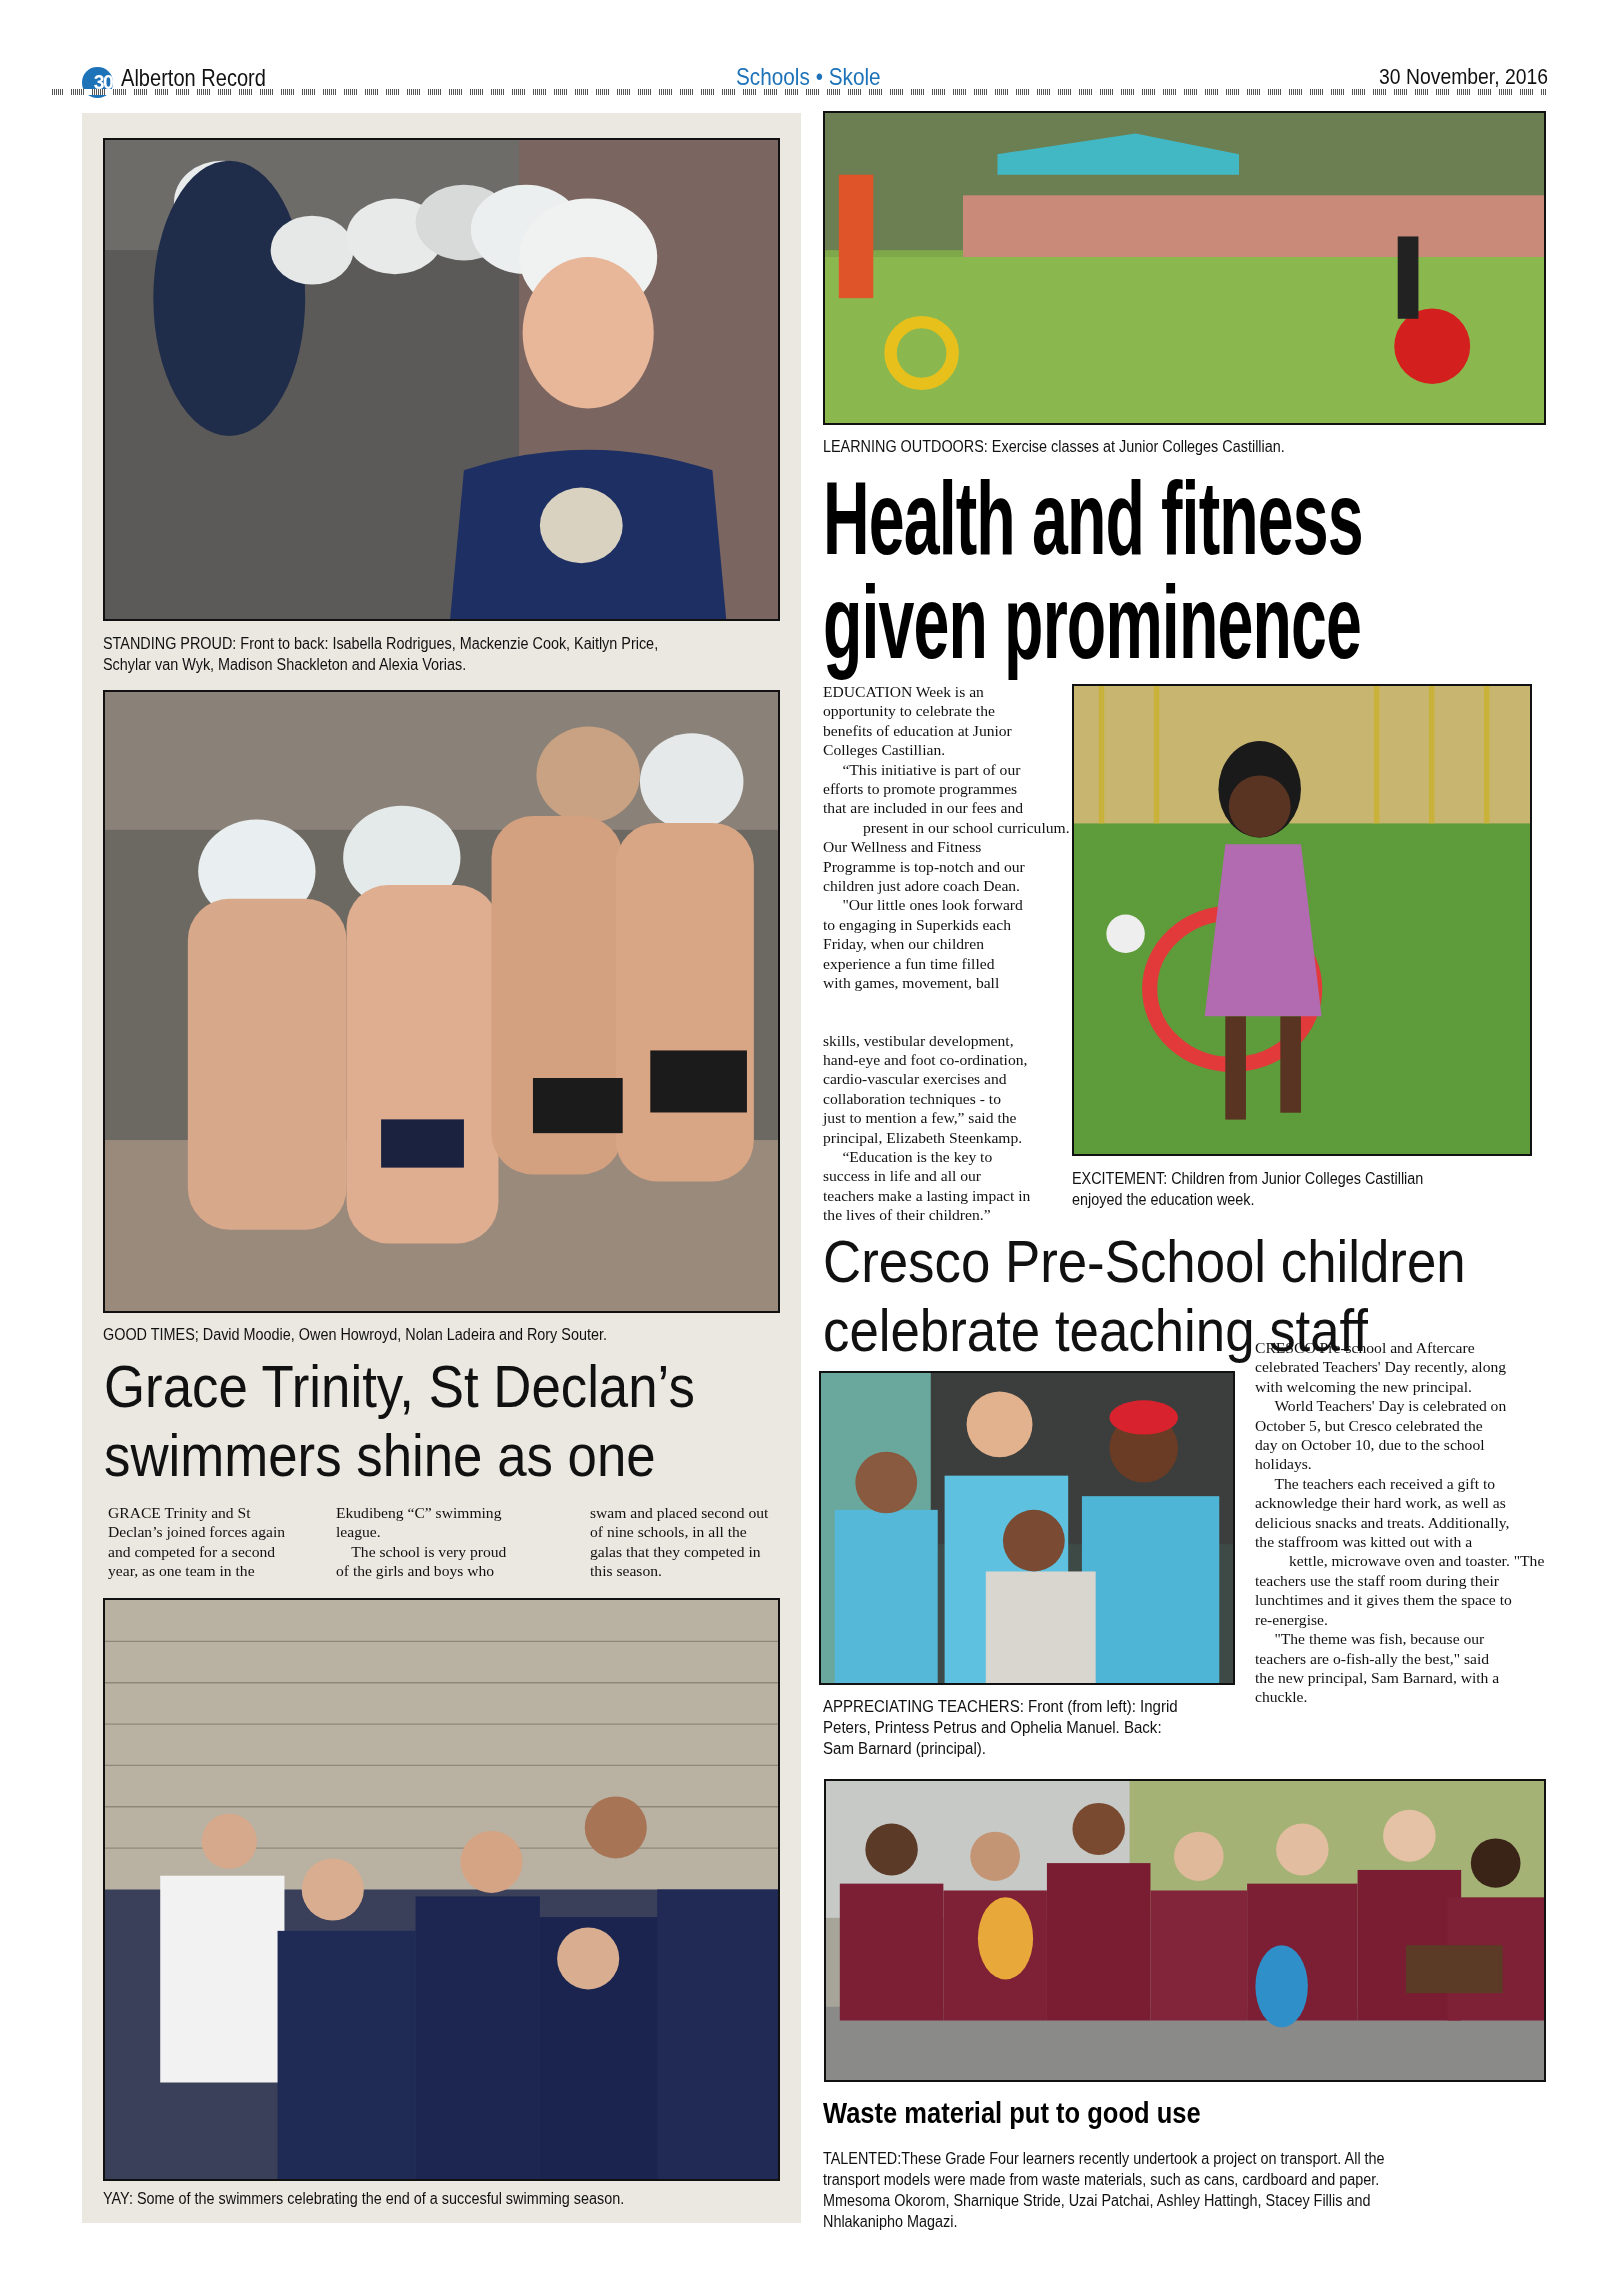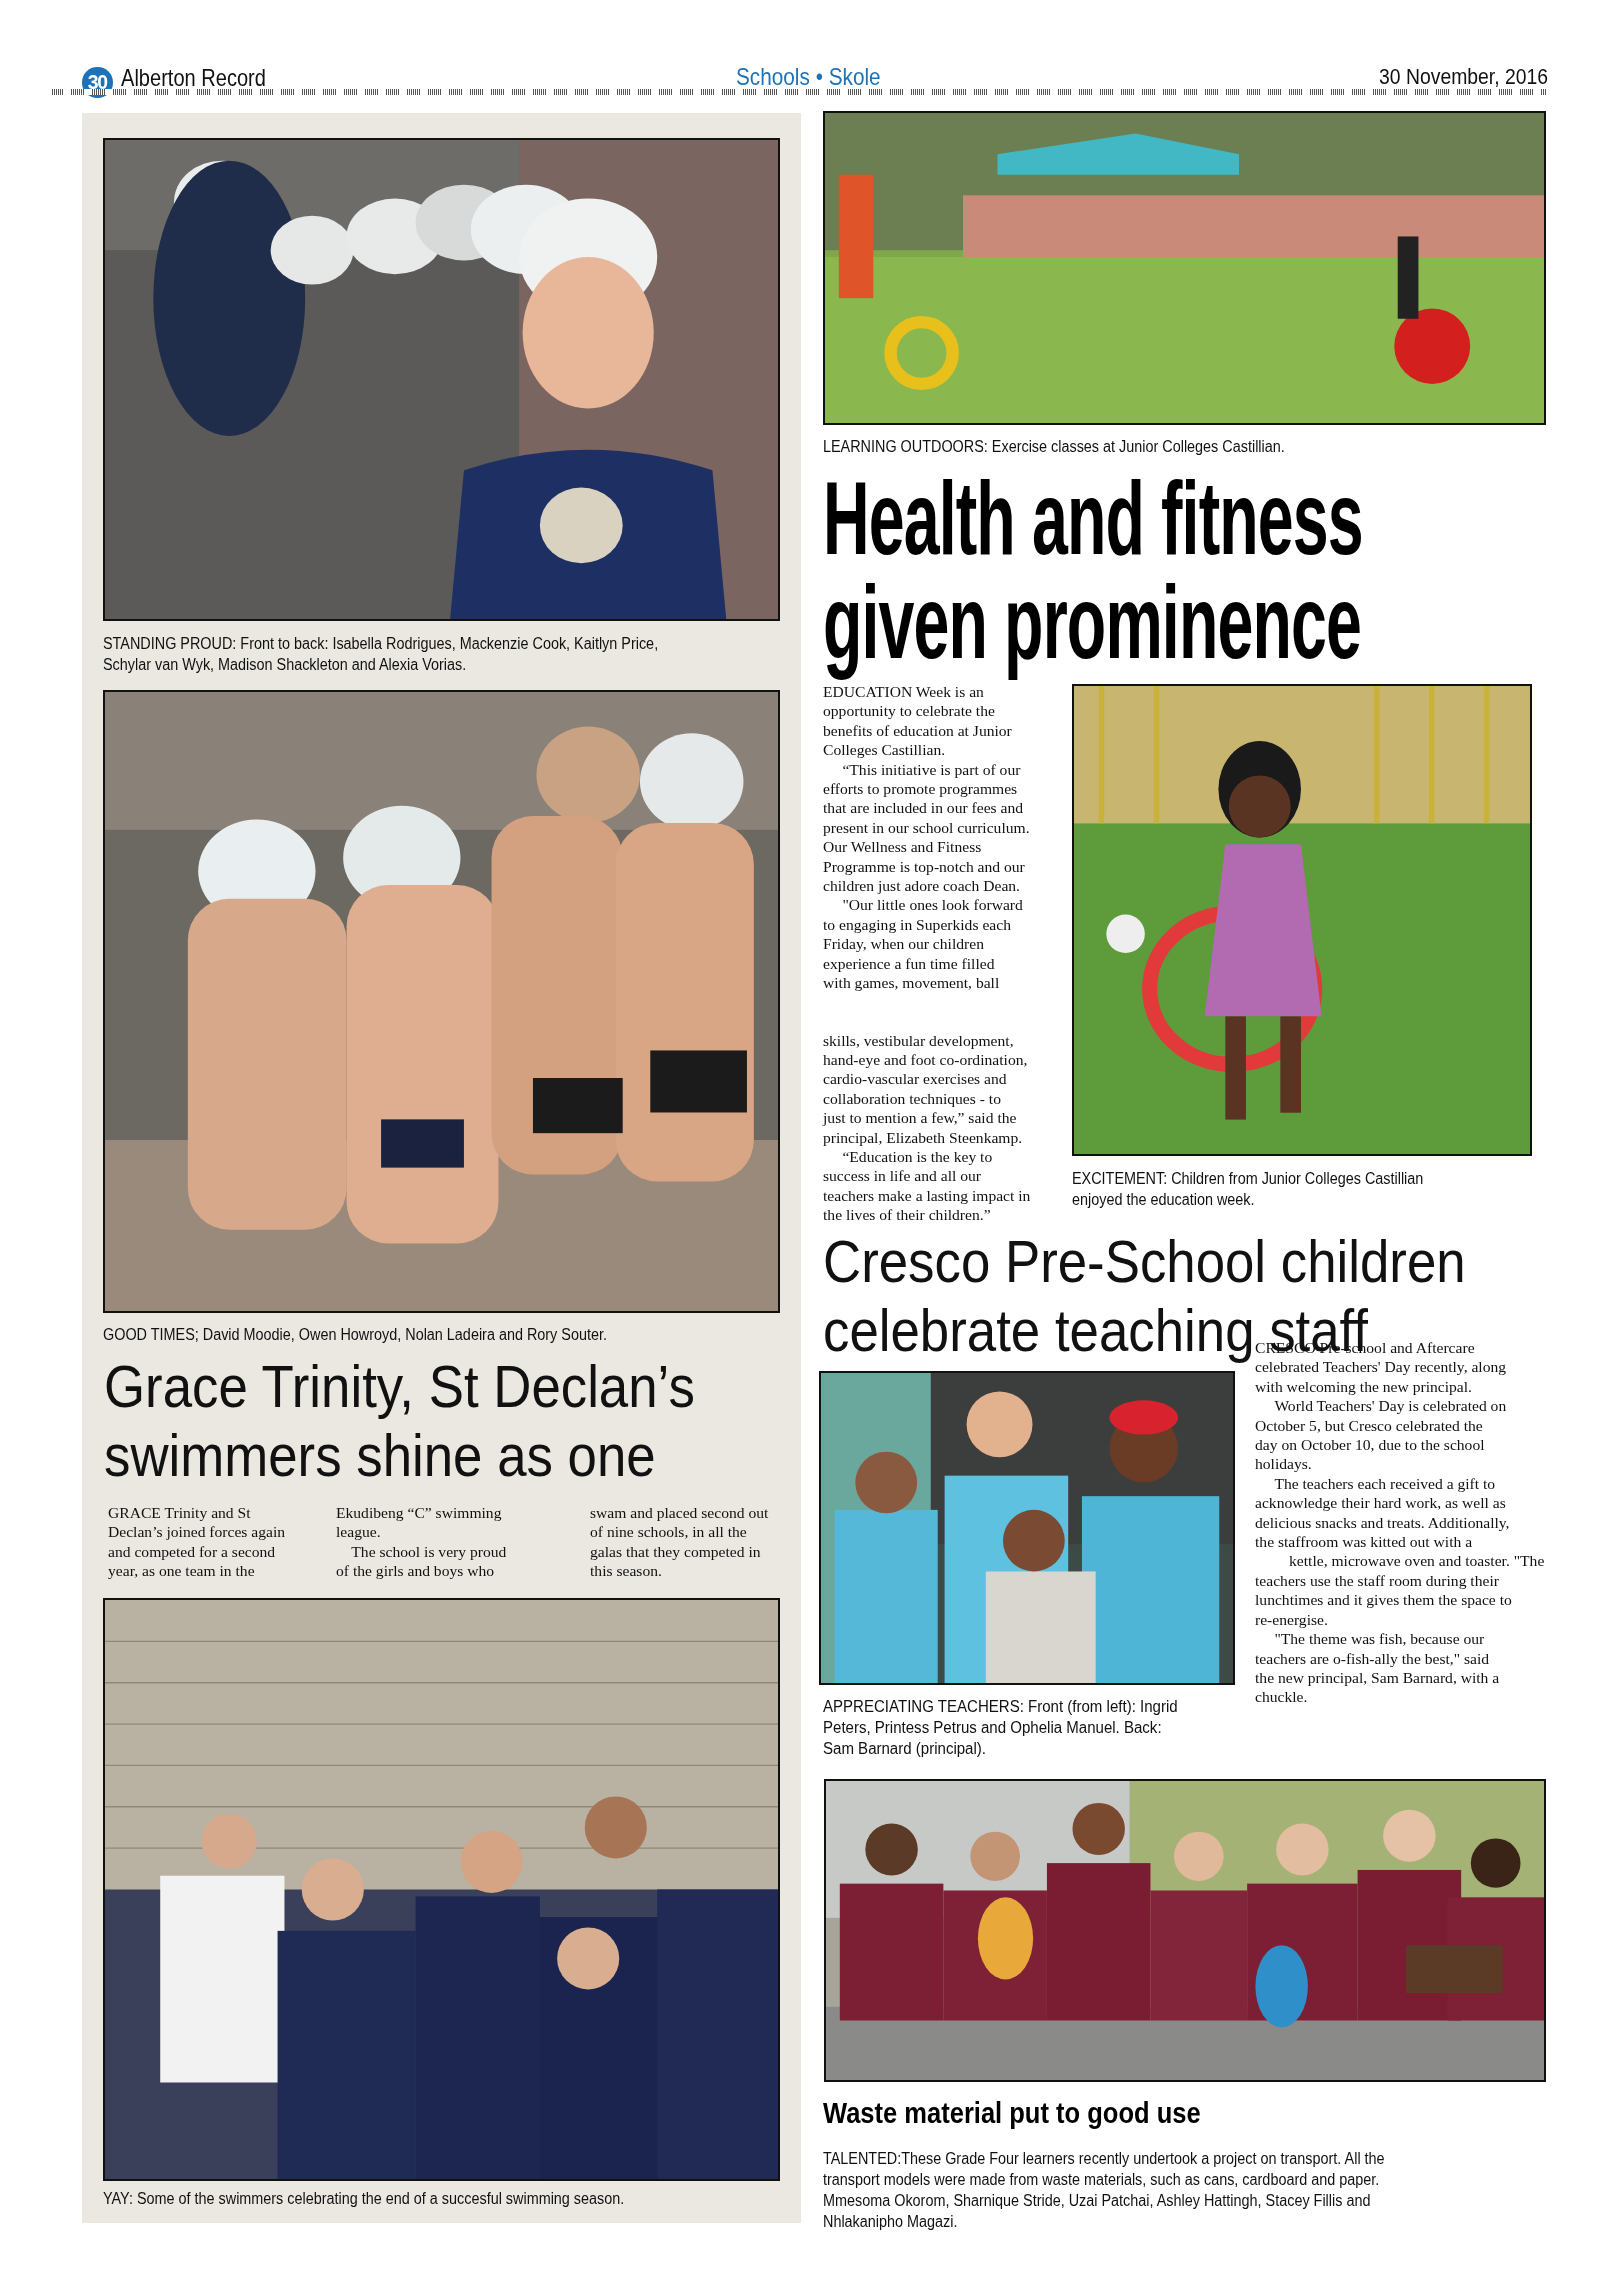--- a/index.html
+++ b/index.html
@@ -1,20 +1,20 @@
 <!DOCTYPE html>
 <html style="font-size:11px"><head>
 <meta charset="utf-8">
 <style>
   html, body { margin: 0; padding: 0; }
   body { width: 1624px; height: 2295px; background: #ffffff; position: relative; overflow: hidden; font-family: "Liberation Sans", sans-serif; color: #111; }
   .abs { position: absolute; }
 
   
-  .page-badge { left: 82px; top: 67px; width: 30.5px; height: 30.5px; border-radius: 50%; background: #1d72b8; color: #fff; font-weight: bold; font-size: 19.4px; line-height: 30.5px; text-align: center; letter-spacing: -1.4px; }
+  .page-badge { left: 82px; top: 67px; width: 30.5px; height: 30.5px; border-radius: 50%; background: #1d72b8; color: #fff; font-weight: bold; font-size: 19.4px; line-height: 30.5px; text-align: right; letter-spacing: -1.4px; }
   .pub-name { left: 121px; top: 65px; font-size: 23.6px; color: #111; transform: scaleX(0.85); transform-origin: left; }
   .section-name { left: 736px; top: 64px; font-size: 23.6px; color: #1d72b8; transform: scaleX(0.88); transform-origin: left; }
   .issue-date { right: 76px; top: 64px; font-size: 22px; color: #111; transform: scaleX(0.88); transform-origin: right; }
   .header-rule { left: 52px; top: 89px; width: 1495px; height: 5.6px;
     background: repeating-linear-gradient(90deg, #555 0 0.7px, #fff 0.7px 2.1px); }
 
   
   .left-panel { left: 82px; top: 113px; width: 719px; height: 2110px; background: #ebe8e1; }
 
   .photo { border: 2.1px solid #111; box-sizing: border-box; overflow: hidden; }
@@ -155,21 +155,21 @@
 </div>
 
 <div class="abs body-serif" id="health-body" style="left:823px; top:682px; width:236px;">
     <p style="white-space: nowrap;">EDUCATION Week is an</p>
     <p style="white-space: nowrap;">opportunity to celebrate the</p>
     <p style="white-space: nowrap;">benefits of education at Junior</p>
     <p style="white-space: nowrap;">Colleges Castillian.</p>
     <p class="indent" style="white-space: nowrap;">“This initiative is part of our</p>
     <p style="white-space: nowrap;">efforts to promote programmes</p>
     <p style="white-space: nowrap;">that are included in our fees and</p>
-    <p style="white-space: nowrap;">present in our school curriculum.</p>
+    <p style="white-space: nowrap; margin-left: 40px;">present in our school curriculum.</p>
     <p style="white-space: nowrap;">Our Wellness and Fitness</p>
     <p style="white-space: nowrap;">Programme is top-notch and our</p>
     <p style="white-space: nowrap;">children just adore coach Dean.</p>
     <p class="indent" style="white-space: nowrap;">"Our little ones look forward</p>
     <p style="white-space: nowrap;">to engaging in Superkids each</p>
     <p style="white-space: nowrap;">Friday, when our children</p>
     <p style="white-space: nowrap;">experience a fun time filled</p>
     <p style="white-space: nowrap;">with games, movement, ball</p>
     <p style="white-space: nowrap; margin-top: 38px;">skills, vestibular development,</p>
     <p style="white-space: nowrap;">hand-eye and foot co-ordination,</p>

